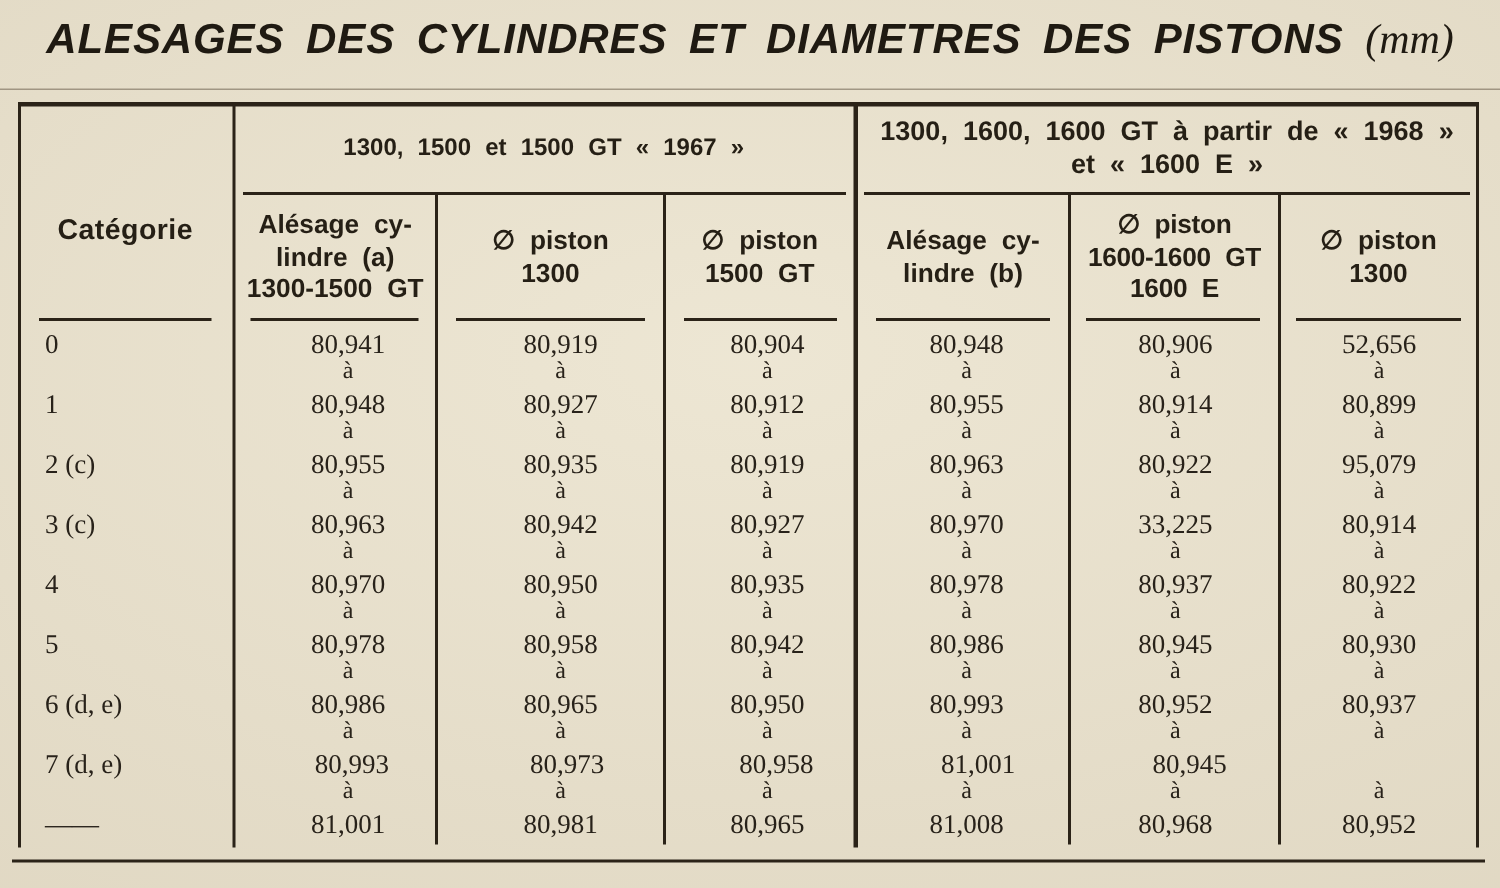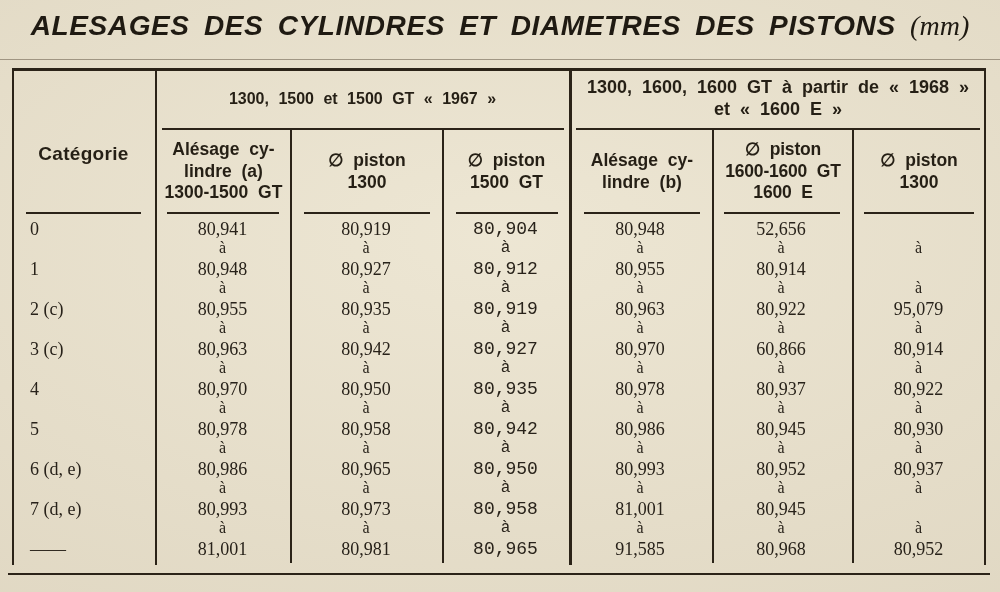--- a/index.html
+++ b/index.html
@@ -75,23 +75,23 @@
   .c5 { left: 702px; width: 138px; letter-spacing: -0.2px; }
   .c6 { left: 842px; width: 130px; }
   
   .tbody {
     position: absolute; left: 0; top: 151px; width: 974px;
     font-family: "Liberation Serif", serif; color: #28221a;
   }
   .brow { display: flex; }
   .brow > div { text-align: center; }
   .brow > div:nth-child(1) { width: 143px; text-align: left; padding-left: 18px; box-sizing: border-box; }
-  .brow > div:nth-child(2) { width: 135px; }
+  .brow > div:nth-child(2) { width: 135px; padding-left: 12px; }
   .brow > div:nth-child(3) { width: 152px; }
-  .brow > div:nth-child(4) { width: 127px; font-family: Liberation Mono, monospace; }
+  .brow > div:nth-child(4) { width: 127px; }
   .brow > div:nth-child(5) { width: 142px; }
   .brow > div:nth-child(6) { width: 140px; }
   .brow > div:nth-child(7) { width: 135px; }
   .vrow { height: 21px; font-size: 18px; line-height: 21px; }
   .arow { height: 19px; font-size: 16px; line-height: 16px; }
 </style>
 </head>
 <body>
 
 <div class="page">
@@ -124,38 +124,40 @@
     <div class="cell ch c6">∅ piston
 1300</div>
 
     <div class="tbody">
         <div class="brow vrow">
           <div>0</div>
           <div>80,941</div>
           <div>80,919</div>
           <div>80,904</div>
           <div>80,948</div>
+          <div>80,906</div>
           <div>52,656</div>
         </div>
         <div class="brow arow">
           <div></div>
           <div>à</div>
           <div>à</div>
           <div>à</div>
           <div>à</div>
           <div>à</div>
           <div>à</div>
         </div>
         <div class="brow vrow">
           <div>1</div>
           <div>80,948</div>
           <div>80,927</div>
           <div>80,912</div>
           <div>80,955</div>
           <div>80,914</div>
+          <div>80,899</div>
         </div>
         <div class="brow arow">
           <div></div>
           <div>à</div>
           <div>à</div>
           <div>à</div>
           <div>à</div>
           <div>à</div>
           <div>à</div>
         </div>
@@ -176,21 +178,21 @@
           <div>à</div>
           <div>à</div>
           <div>à</div>
         </div>
         <div class="brow vrow">
           <div>3 (c)</div>
           <div>80,963</div>
           <div>80,942</div>
           <div>80,927</div>
           <div>80,970</div>
-          <div>60,866</div>
+          <div>33,225</div>
           <div>80,914</div>
         </div>
         <div class="brow arow">
           <div></div>
           <div>à</div>
           <div>à</div>
           <div>à</div>
           <div>à</div>
           <div>à</div>
           <div>à</div>
@@ -264,21 +266,21 @@
           <div>à</div>
           <div>à</div>
           <div>à</div>
           <div>à</div>
         </div>
         <div class="brow vrow">
           <div>——</div>
           <div>81,001</div>
           <div>80,981</div>
           <div>80,965</div>
-          <div>91,585</div>
+          <div>81,008</div>
           <div>80,968</div>
           <div>80,952</div>
         </div>
       </div>
 
     <div class="hline b-top"></div>
     <div class="hline b-bottom"></div>
     <div class="vline v-left"></div>
     <div class="vline v-right"></div>
     <div class="vline v-cat"></div>

